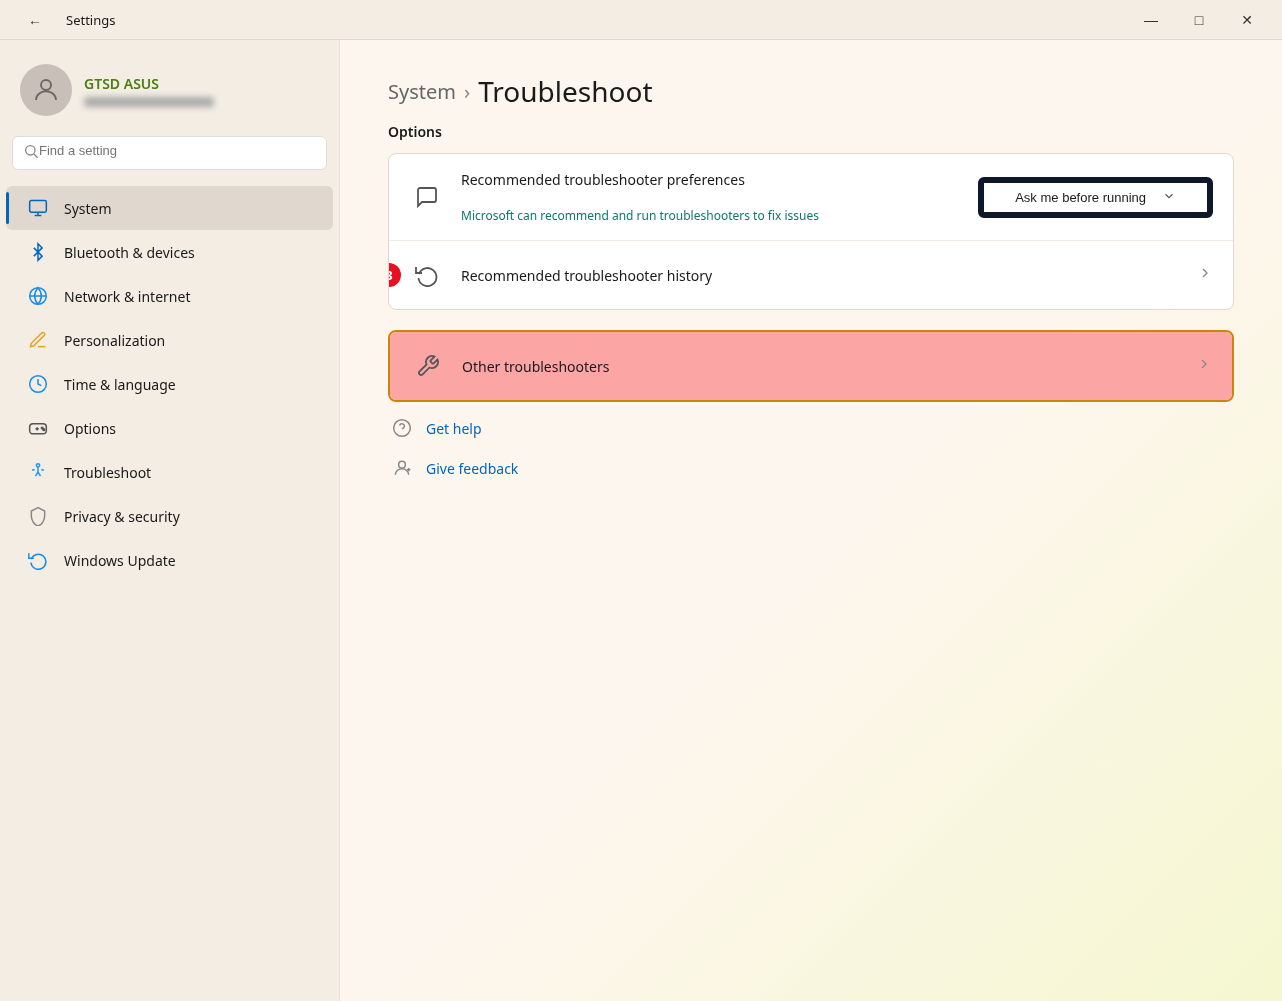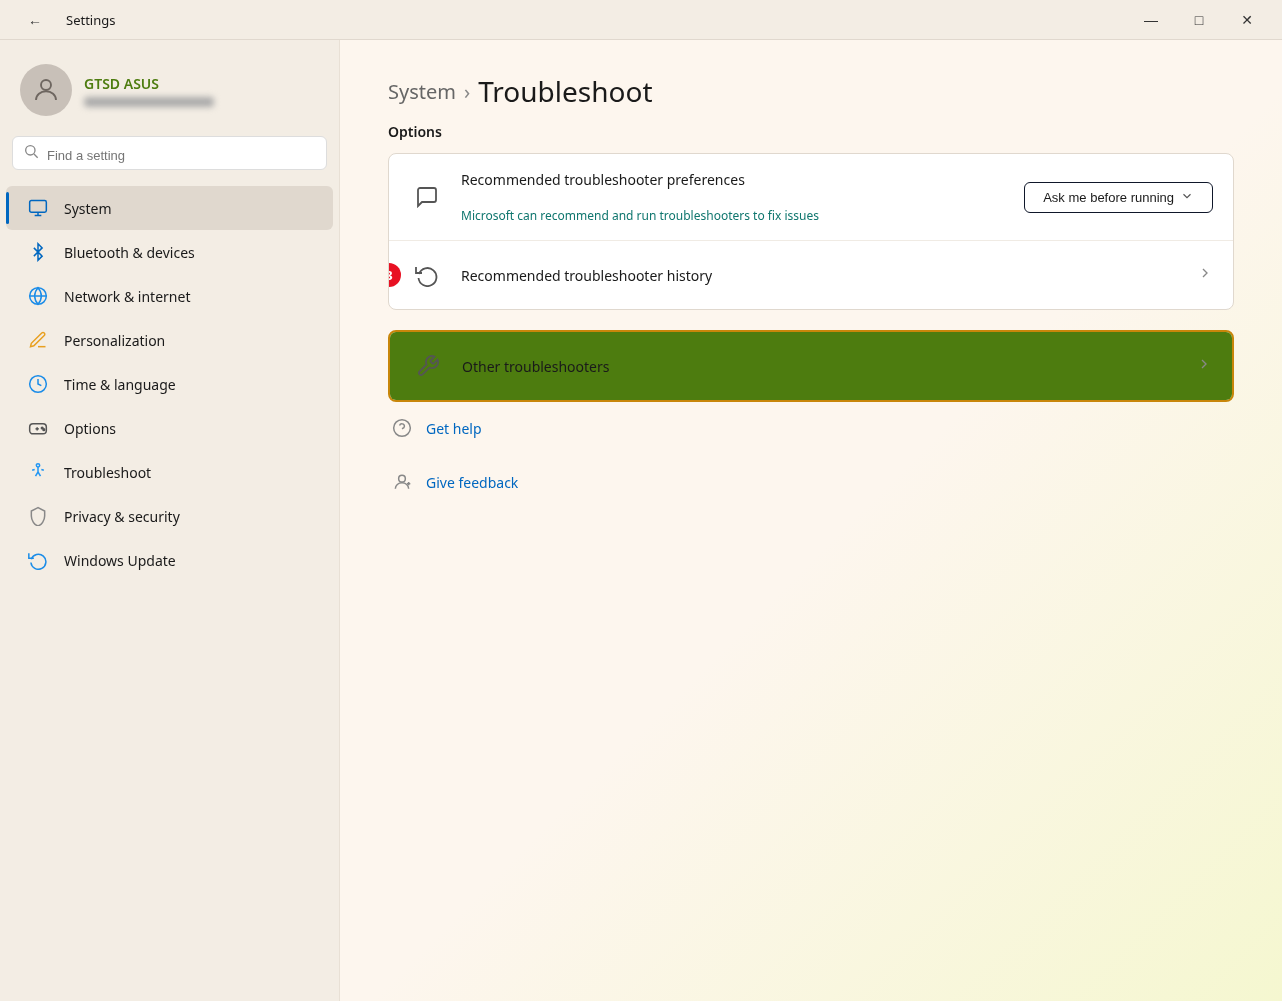--- a/index.html
+++ b/index.html
@@ -95,26 +95,26 @@
       height: 10px;
       width: 130px;
       border-radius: 4px;
       margin-top: 4px;
       filter: blur(3px);
     }
 
     .search-box {
       margin: 0 12px 16px 12px;
       display: flex;
-      align-items: flex-end;
+      align-items: flex-start;
       background: white;
       border-radius: 6px;
       border: 1px solid #ddd;
       padding: 6px 10px;
-      gap: 8px;
+      gap: 0;
     }
     .search-box input {
       border: none;
       outline: none;
       font-size: 13px;
       background: transparent;
       color: #333;
       width: 100%;
     }
     .search-icon-char {
@@ -242,23 +242,23 @@
 
     .card-action {
       display: flex;
       align-items: center;
       gap: 6px;
     }
 
     .dropdown-btn {
       display: flex;
       align-items: center;
-      gap: 6px;
-      padding: 6px 18px;
-      border: 1px solid #0f172a;
+      gap: 16px;
+      padding: 6px 31px;
+      border: 6px solid #0f172a;
       border-radius: 6px;
       background: white;
       font-size: 13px;
       cursor: pointer;
       color: #1a1a1a;
       white-space: nowrap;
     }
 
     .chevron-right {
       color: #888;
@@ -274,21 +274,21 @@
     }
     .highlighted-row .card-item {
       border-bottom: none;
     }
 
     
     .links-section {
       margin-top: 8px;
       display: flex;
       flex-direction: column;
-      gap: 18px;
+      gap: 4px;
     }
     .link-item {
       display: flex;
       align-items: center;
       gap: 10px;
       padding: 4px 0;
       cursor: pointer;
     }
     .link-icon {
       width: 28px;
@@ -504,21 +504,21 @@
           <span class="chevron-right">
             <svg width="16" height="16" viewBox="0 0 24 24" fill="none" stroke="#888" stroke-width="2">
               <polyline points="9 18 15 12 9 6"></polyline>
             </svg>
           </span>
         </div>
       </div>
     </div>
 
     <div class="highlighted-row">
-      <div class="card-item" style="background:#4d7c0f;">
+      <div class="card-item" style="background:#fca5a5;">
         <div class="card-icon">
           <svg width="24" height="24" viewBox="0 0 24 24" fill="none" stroke="#555" stroke-width="1.8">
             <path d="M14.7 6.3a1 1 0 0 0 0 1.4l1.6 1.6a1 1 0 0 0 1.4 0l3.77-3.77a6 6 0 0 1-7.94 7.94l-6.91 6.91a2.12 2.12 0 0 1-3-3l6.91-6.91a6 6 0 0 1 7.94-7.94l-3.76 3.76z"></path>
           </svg>
         </div>
         <div class="card-text">
           <div class="card-label">Other troubleshooters</div>
         </div>
         <div class="card-action">
           <span class="chevron-right">

